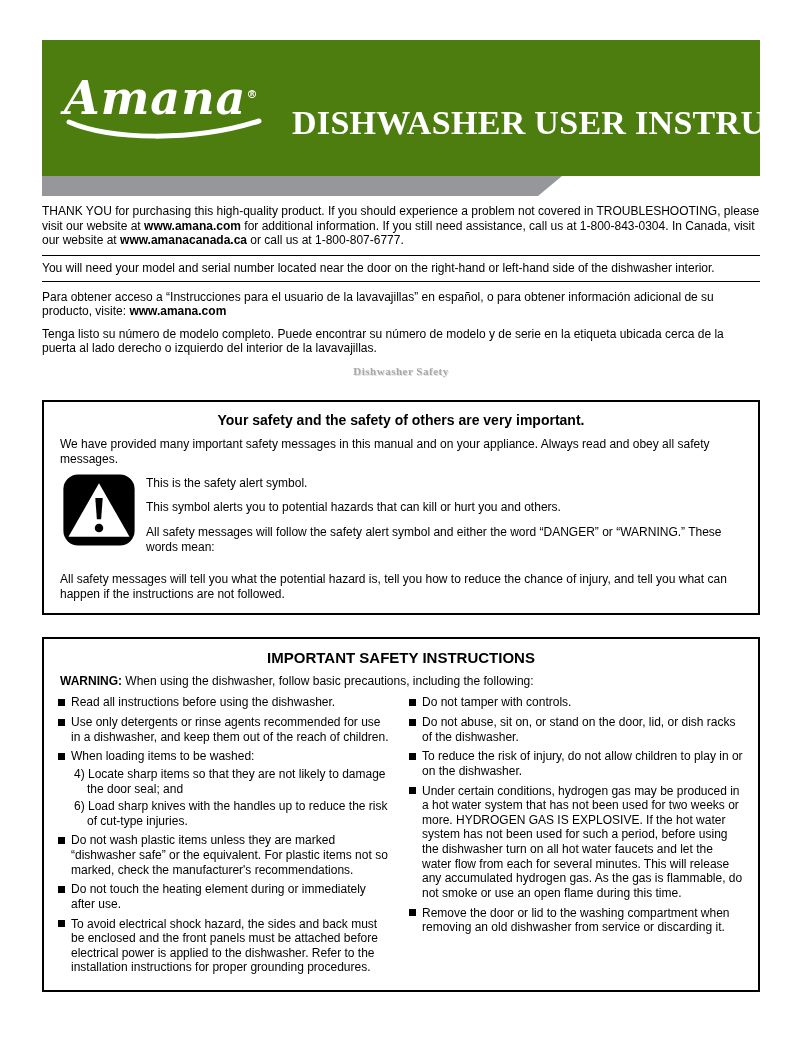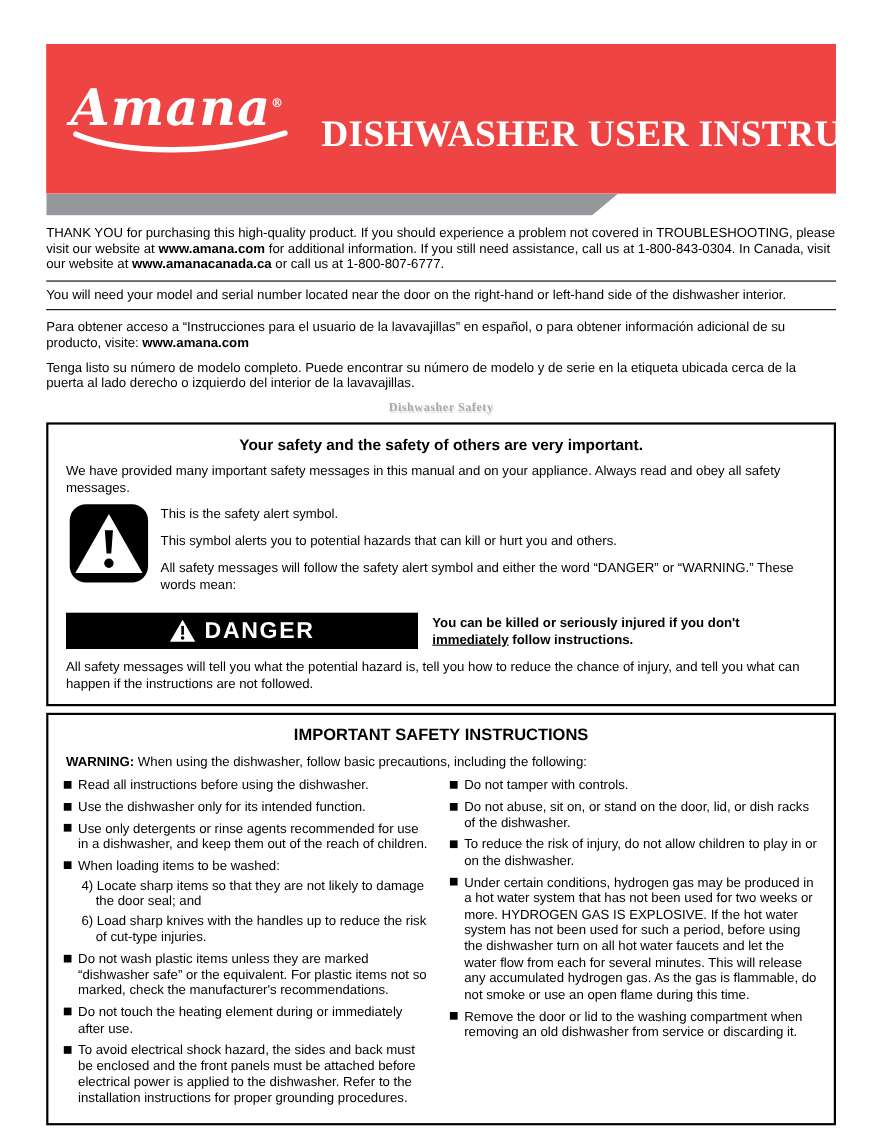--- a/index.html
+++ b/index.html
@@ -4,21 +4,21 @@
 <style>
   * { margin:0; padding:0; box-sizing:border-box; }
   html, body { background:#ffffff; }
   body {
     width:802px; height:1037px; overflow:hidden; position:relative;
     font-family:"Liberation Sans", sans-serif; font-size:12px; line-height:1.22; color:#000;
   }
   .page { padding:40px 42px 0; }
 
   
-  .masthead { position:relative; height:136px; background:#ef4444; }
+  .masthead { position:relative; height:136px; background:#4d7c0f; }
   .logo-block { position:absolute; left:22px; top:30px; color:#fff; }
   .logo-text {
     font-family:"DejaVu Serif", serif; font-style:italic; font-weight:bold;
     font-size:46px; letter-spacing:1px; white-space:nowrap;
   }
   .logo-tm { font-size:11px; vertical-align:super; font-style:normal; }
   .logo-swoosh { display:block; margin-top:-10px; margin-left:2px; }
   .masthead-title {
     position:absolute; left:250px; top:62px; color:#fff;
     font-family:"Liberation Serif", serif; font-weight:bold; font-size:34px;
@@ -34,21 +34,21 @@
   .rule { border-top:1px solid #000; margin:5px 0; }
   .model-note { margin:4px 0; }
 
   .section-watermark {
     text-align:center; font-family:"Liberation Serif", serif; font-weight:bold;
     font-size:11px; color:#a6a8ab; letter-spacing:0.5px;
     text-shadow:1px 1px 0 #dfe0e1; margin:9px 0 5px;
   }
 
   
-  .safety-box { border:2px solid #000; padding:8px 14px 10px; margin-top:6px; background:#fff; }
+  .safety-box { border:2px solid #000; padding:8px 14px 10px; margin-top:22px; background:#fff; }
   .box-title { text-align:center; font-size:14px; font-weight:bold; margin:2px 0 8px; }
   .box-title.big { font-size:15px; margin-bottom:6px; }
   .box-intro { margin:0 2px 4px; }
   .box-outro { margin:8px 2px 2px; }
 
   .alert-row { display:flex; gap:10px; margin:6px 0 2px 4px; align-items:flex-start; }
   .alert-symbol { flex:none; }
   .alert-text { padding-top:3px; }
   .alert-text p { margin:0 0 10px; }
 
@@ -107,50 +107,35 @@
           <circle cx="40" cy="59.5" r="4.6" fill="#000"></circle>
         </svg>
       </div>
       <div class="alert-text">
         <p>This is the safety alert symbol.</p>
         <p>This symbol alerts you to potential hazards that can kill or hurt you and others.</p>
         <p>All safety messages will follow the safety alert symbol and either the word “DANGER” or “WARNING.” These words mean:</p>
       </div>
     </div>
 
-    <div class="signal-row">
-      <div class="signal-banner">
-        <svg width="24" height="21" viewBox="0 0 24 21" aria-hidden="true">
-          <polygon points="12,0.5 23.5,20.5 0.5,20.5" fill="#fff"></polygon>
-          <rect x="10.8" y="6" width="2.4" height="8" fill="#000"></rect>
-          <circle cx="12" cy="17" r="1.6" fill="#000"></circle>
-        </svg>
-        <span class="signal-label">DANGER</span>
-      </div>
-      <p class="signal-desc"><span>You can be killed or seriously injured if you don't </span><span style="text-decoration: underline;">immediately</span><span> follow instructions.</span></p>
-    </div>
 
 
     <p class="box-outro">All safety messages will tell you what the potential hazard is, tell you how to reduce the chance of injury, and tell you what can happen if the instructions are not followed.</p>
   </section>
 
   <section class="safety-box instructions-box">
     <h3 class="box-title big">IMPORTANT SAFETY INSTRUCTIONS</h3>
     <p class="warning-lead"><span style="font-weight: bold;">WARNING: </span><span>When using the dishwasher, follow basic precautions, including the following:</span></p>
 
     <div class="columns">
 
       <ul class="col">
         <li class="bullet-item">
           <span class="bullet"></span>
           <span class="bi-text">Read all instructions before using the dishwasher.</span>
-        </li>
-        <li class="bullet-item">
-          <span class="bullet"></span>
-          <span class="bi-text">Use the dishwasher only for its intended function.</span>
         </li>
         <li class="bullet-item">
           <span class="bullet"></span>
           <span class="bi-text">Use only detergents or rinse agents recommended for use in a dishwasher, and keep them out of the reach of children.</span>
         </li>
         <li class="bullet-item">
           <span class="bullet"></span>
           <span class="bi-text">
             <span>When loading items to be washed:</span>
             <span class="subitem">4) Locate sharp items so that they are not likely to damage the door seal; and</span>

